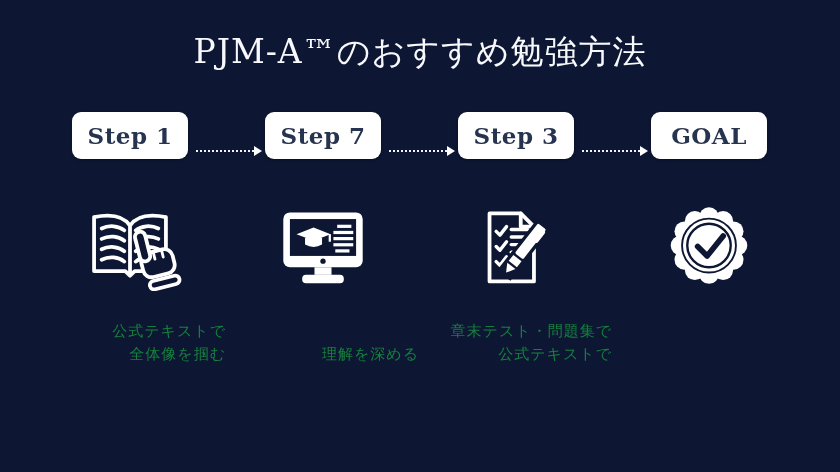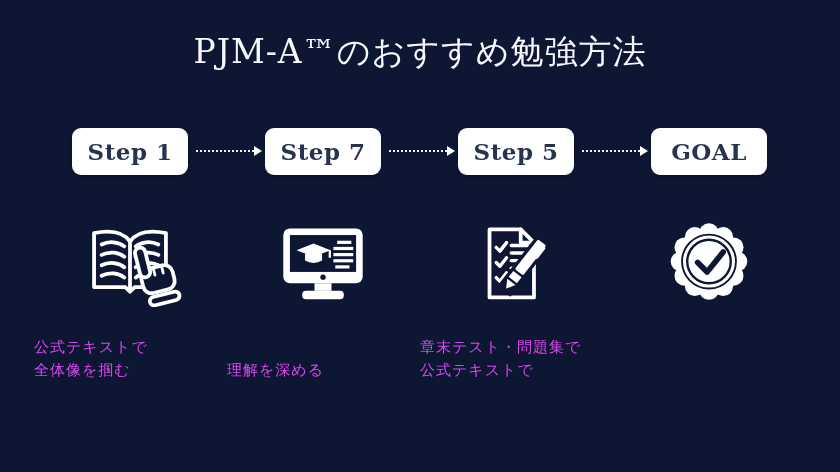--- a/index.html
+++ b/index.html
@@ -8,34 +8,34 @@
     background:#0d1733;
     font-family:"DejaVu Serif","Liberation Serif",serif;
     overflow:hidden;position:relative;
   }
   .canvas{position:absolute;left:0;top:0;width:840px;height:472px;}
   .title{
     position:absolute;top:30px;left:0;width:840px;
     text-align:center;color:#f7f9fc;font-size:33px;font-weight:normal;
     letter-spacing:1px;
   }
-  .col{position:absolute;top:128px;width:192px;text-align:left;}
+  .col{position:absolute;top:112px;width:192px;text-align:right;}
   .col1{left:34px}.col2{left:227px}.col3{left:420px}.col4{left:613px}
   .step-box{
     margin:0 auto;width:116px;height:47px;background:#ffffff;
     border-radius:9px;display:flex;align-items:center;justify-content:center;
     color:#273450;font-size:23px;font-weight:bold;letter-spacing:0.5px;
     box-shadow:0 1px 3px rgba(0,0,0,0.35);
   }
   .icon-wrap{
     margin-top:37px;height:100px;
     display:flex;align-items:center;justify-content:center;
   }
   .desc{
-    margin-top:24px;color:#d946ef;font-size:15px;line-height:23px;
+    margin-top:24px;color:#15803d;font-size:15px;line-height:23px;
     letter-spacing:1px;
   }
   .col4 .desc{font-size:21px;line-height:23px;margin-top:30px;letter-spacing:2px;}
   .arrow{
     position:absolute;top:150px;height:0;width:58px;
     border-top:2px dotted #f2f4f8;
   }
   .arrow .head{
     position:absolute;right:-8px;top:-6px;width:0;height:0;
     border-left:8px solid #ffffff;
@@ -104,21 +104,21 @@
       </svg>
     </div>
     <div class="desc">
       <br>
       <span>理解を深める</span>
     </div>
   </div>
 
   <div class="col col3">
     <div class="step-box">
-      <span>Step 5</span>
+      <span>Step 3</span>
     </div>
     <div class="icon-wrap">
       <svg viewBox="0 0 110 95" width="104" height="90" aria-hidden="true">
         <g stroke="#ffffff" stroke-width="4" fill="none" stroke-linejoin="round" stroke-linecap="round">
           <path d="M27 13 L60 13 L74 27 L74 85 L27 85 Z"></path>
           <path d="M60 13 L60 27 L74 27"></path>
         </g>
         <g stroke="#ffffff" stroke-width="3.6" fill="none" stroke-linecap="round" stroke-linejoin="round">
           <path d="M34 32 L38 36 L45 27"></path>
           <path d="M34 48 L38 52 L45 43"></path>

